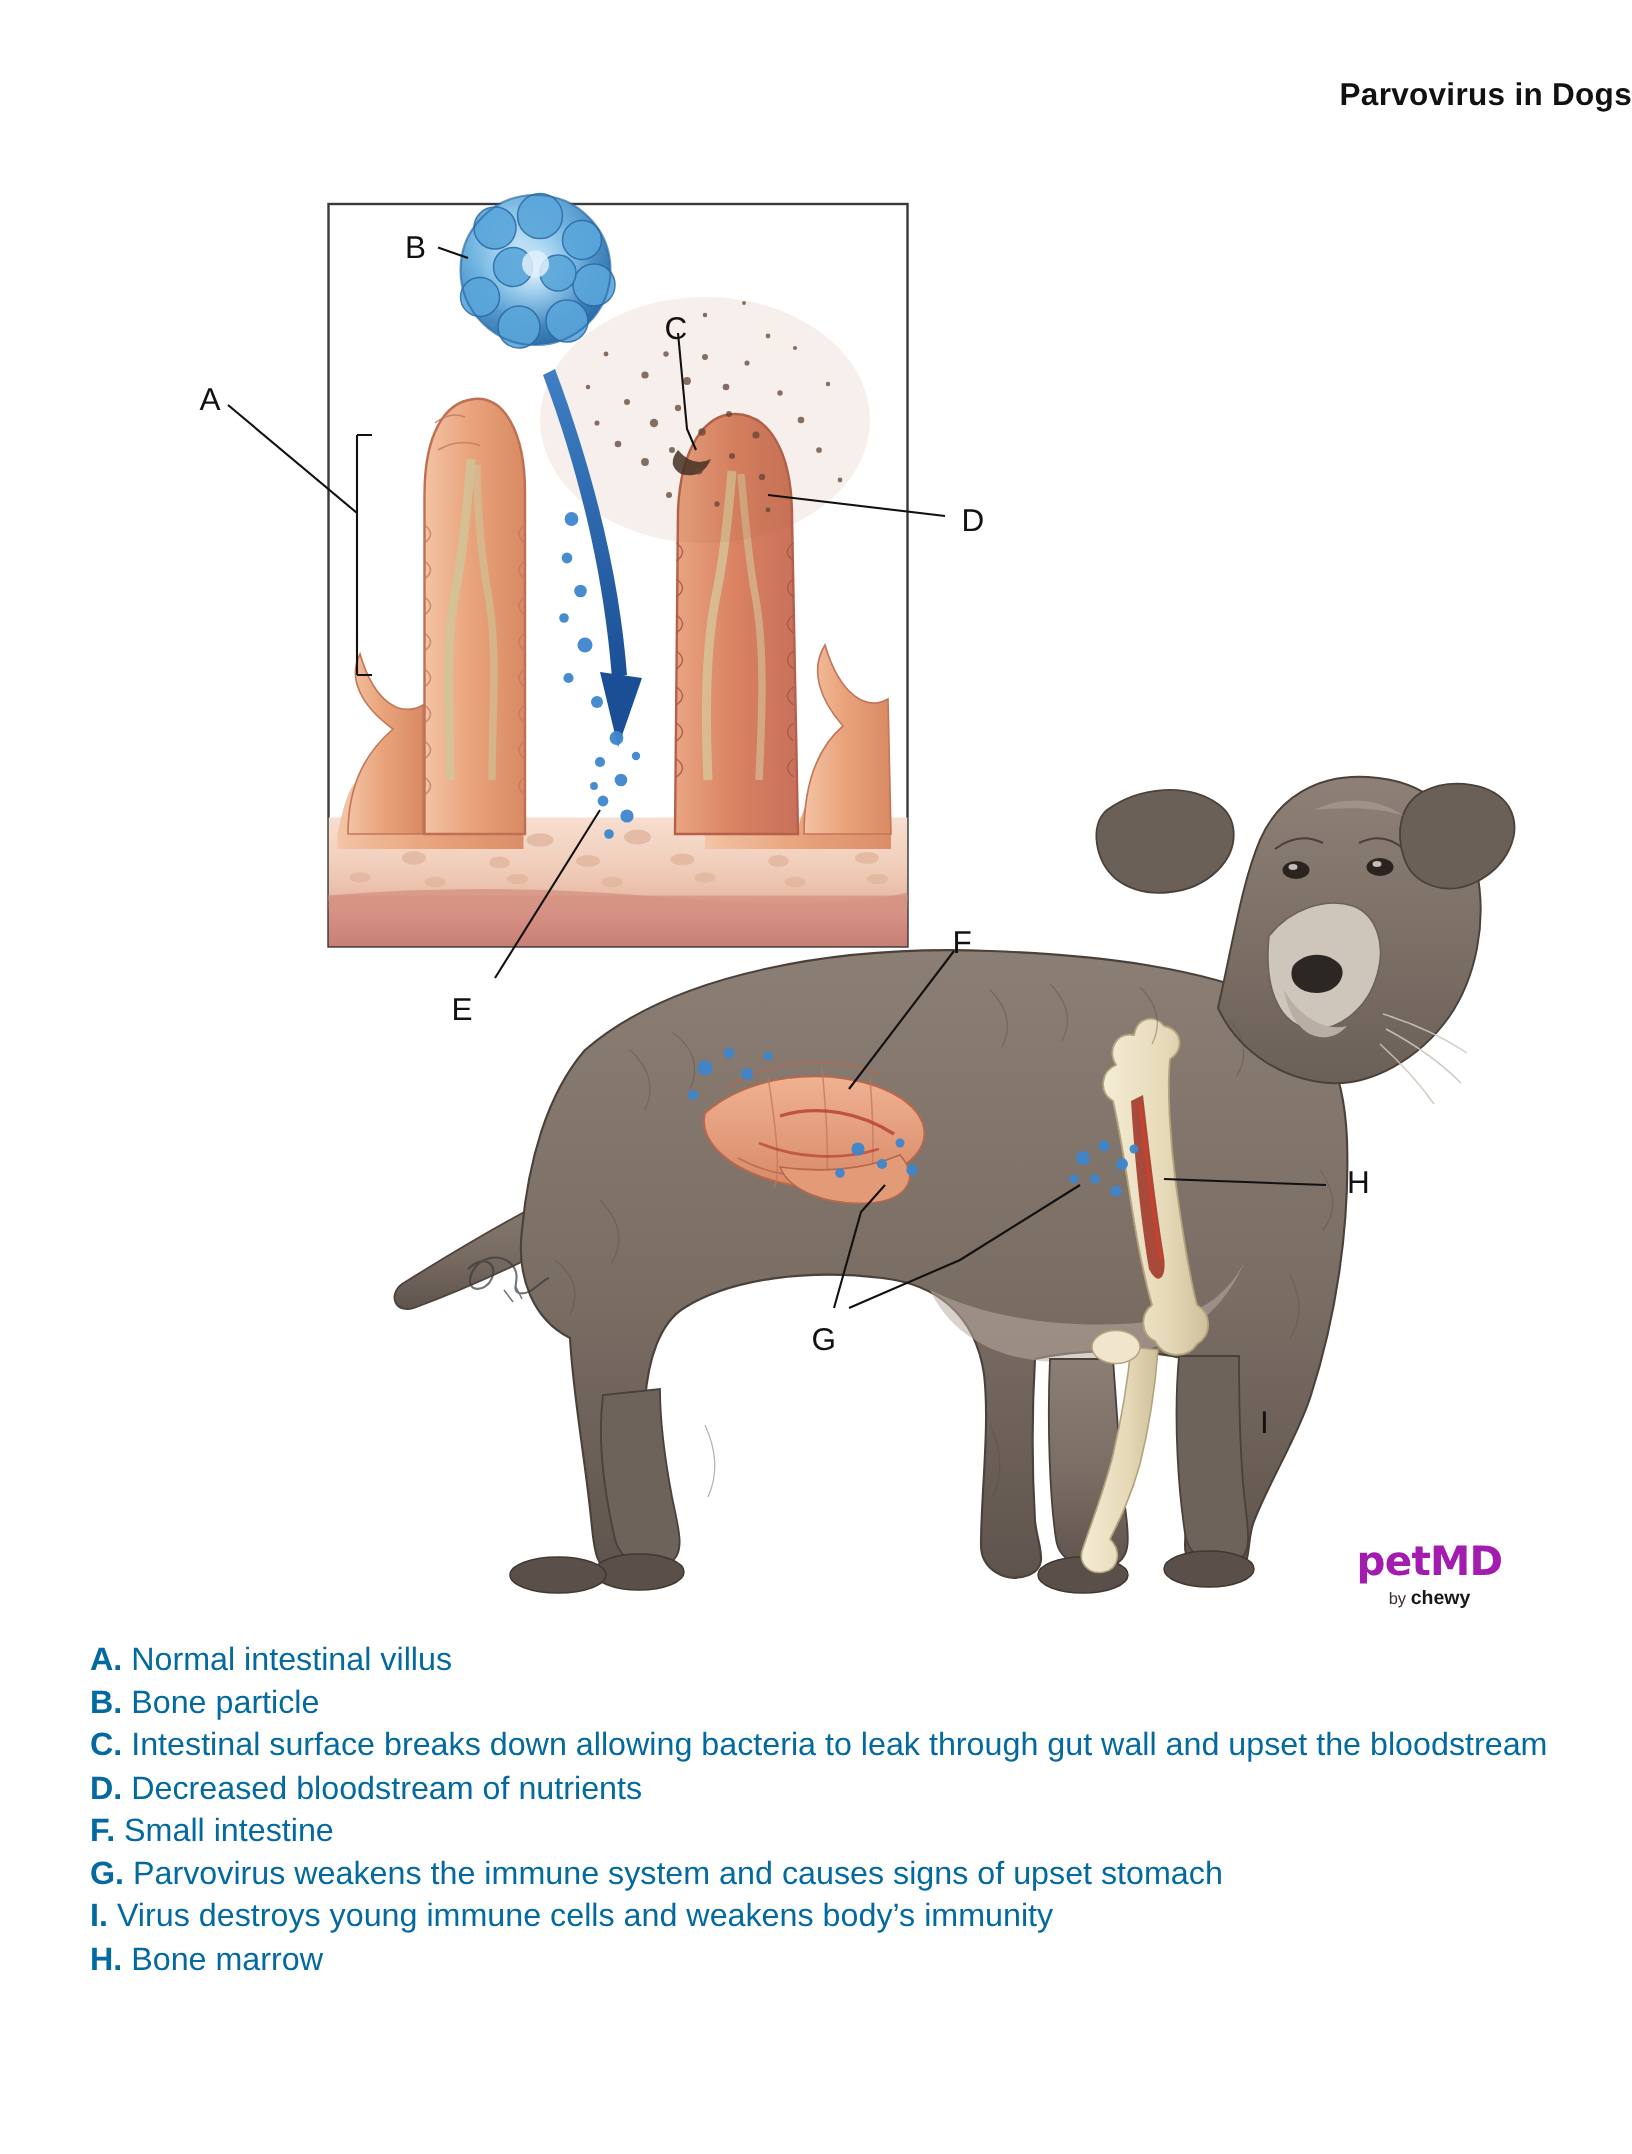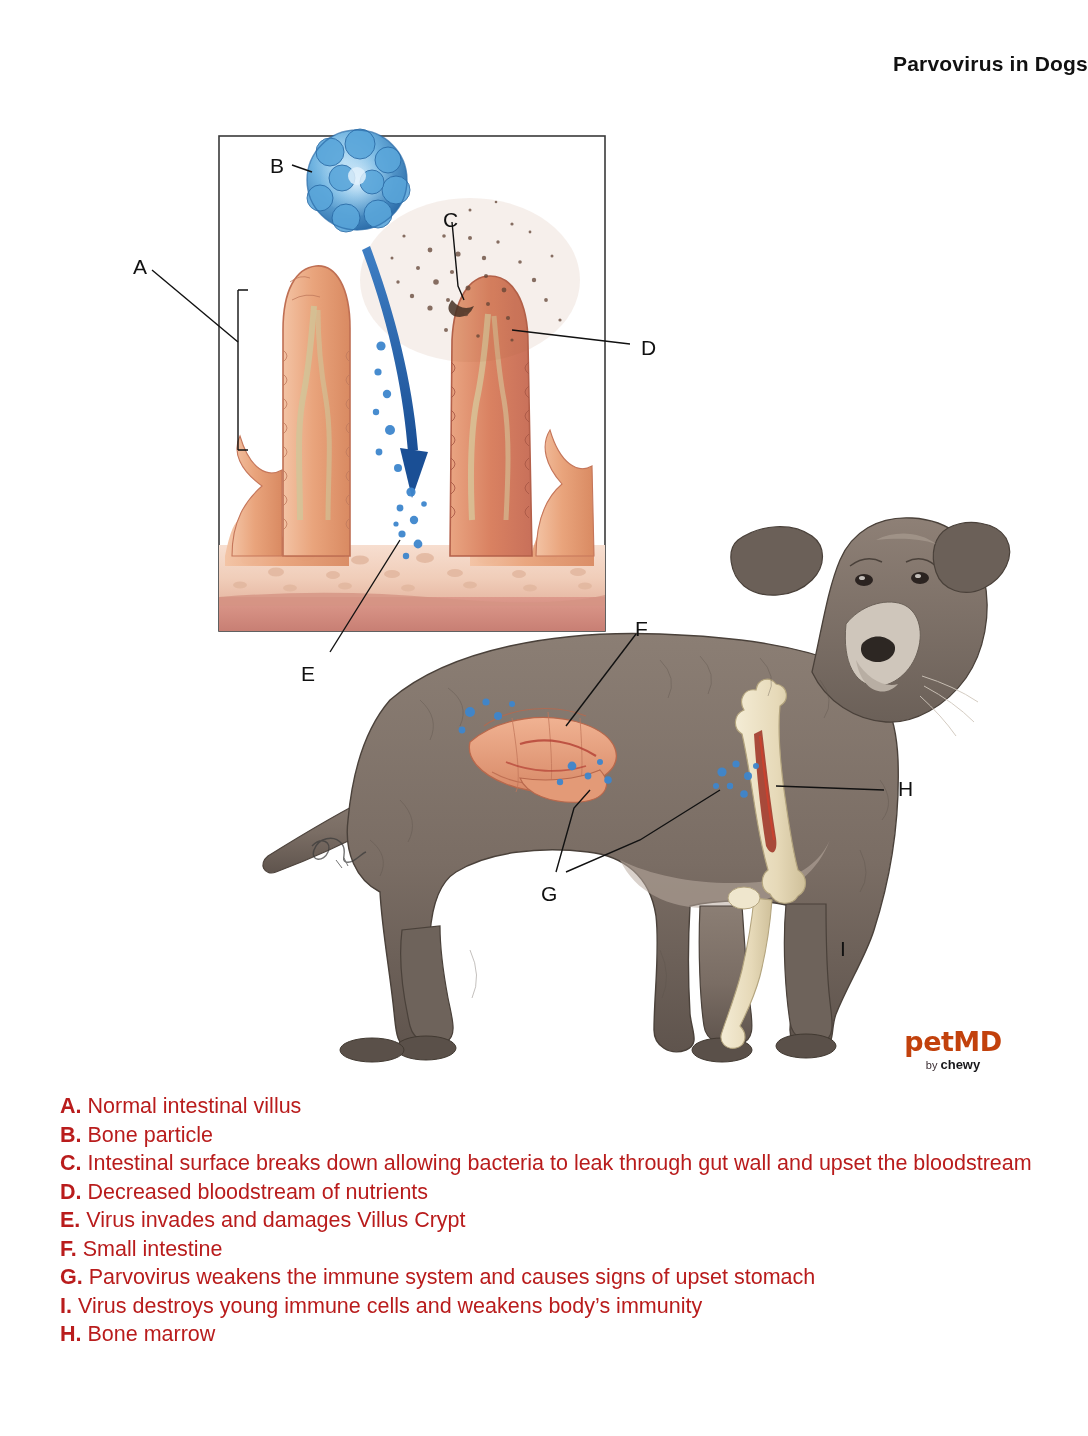--- a/index.html
+++ b/index.html
@@ -39,21 +39,21 @@
   }
 
   
   .legend {
     position: absolute;
     left: 60px;
     top: 1092px;
     width: 1010px;
     font-size: 21.5px;
     line-height: 28.5px;
-    color: #b91c1c;
+    color: #0369a1;
   }
   .legend-item {
     margin: 0;
     padding: 0;
   }
   .legend-item .key {
     font-weight: bold;
   }
 
   
@@ -61,21 +61,21 @@
     position: absolute;
     left: 898px;
     top: 1028px;
     width: 110px;
     text-align: center;
     line-height: 1;
   }
   .brand .brand-main {
     font-size: 27px;
     font-weight: bold;
-    color: #c2410c;
+    color: #a21caf;
     letter-spacing: -0.5px;
     font-family: "DejaVu Sans", sans-serif;
   }
   .brand .brand-sub {
     margin-top: 3px;
     font-size: 11px;
     color: #3a2d33;
   }
   .brand .brand-sub b {
     font-size: 13px;
@@ -513,24 +513,20 @@
   </p>
   <p class="legend-item">
     <span class="key">C.</span>
     <span>Intestinal surface breaks down allowing bacteria to leak through gut wall and upset the bloodstream</span>
   </p>
   <p class="legend-item">
     <span class="key">D.</span>
     <span>Decreased bloodstream of nutrients</span>
   </p>
   <p class="legend-item">
-    <span class="key">E.</span>
-    <span>Virus invades and damages Villus Crypt</span>
-  </p>
-  <p class="legend-item">
     <span class="key">F.</span>
     <span>Small intestine</span>
   </p>
   <p class="legend-item">
     <span class="key">G.</span>
     <span>Parvovirus weakens the immune system and causes signs of upset stomach</span>
   </p>
   <p class="legend-item">
     <span class="key">I.</span>
     <span>Virus destroys young immune cells and weakens body’s immunity</span>

